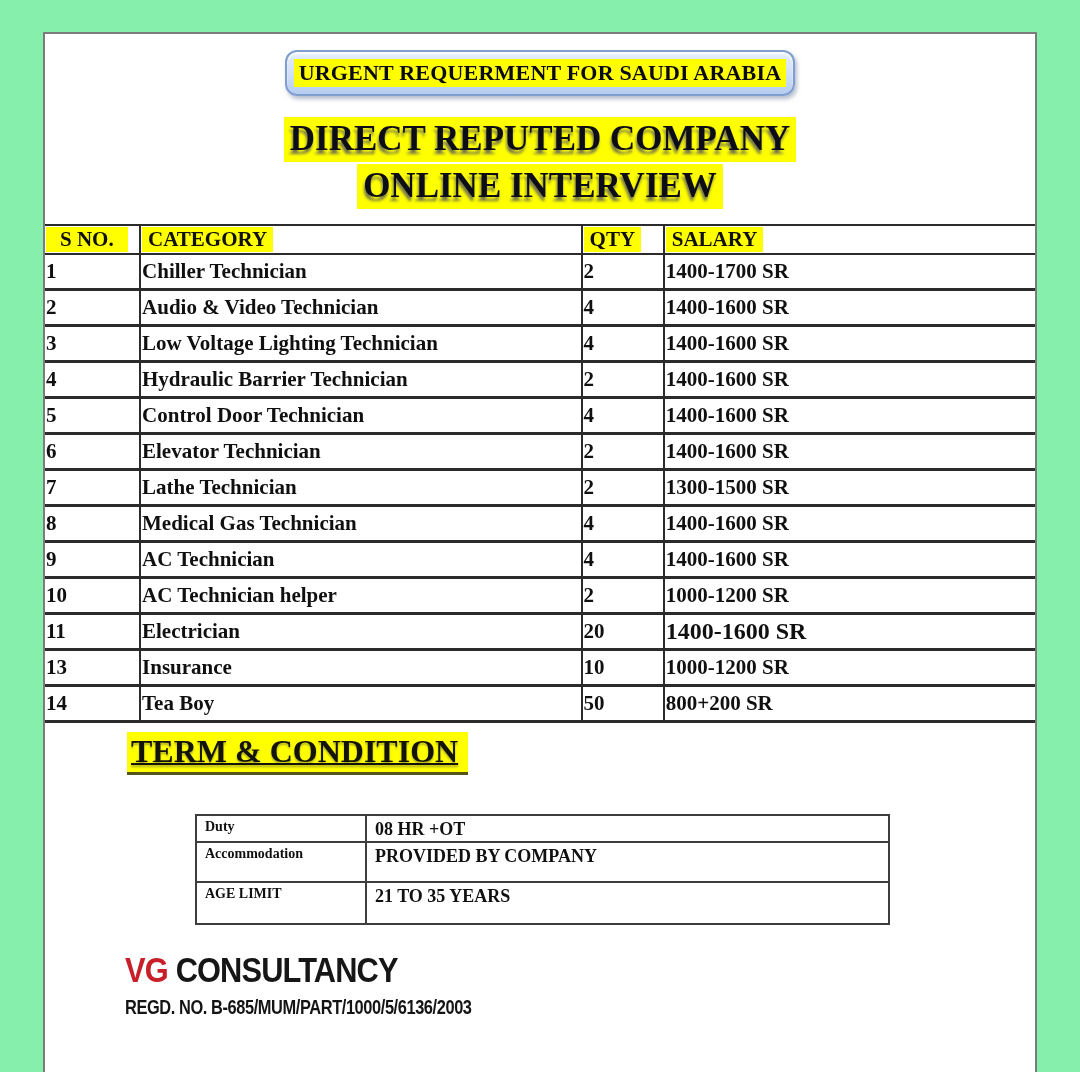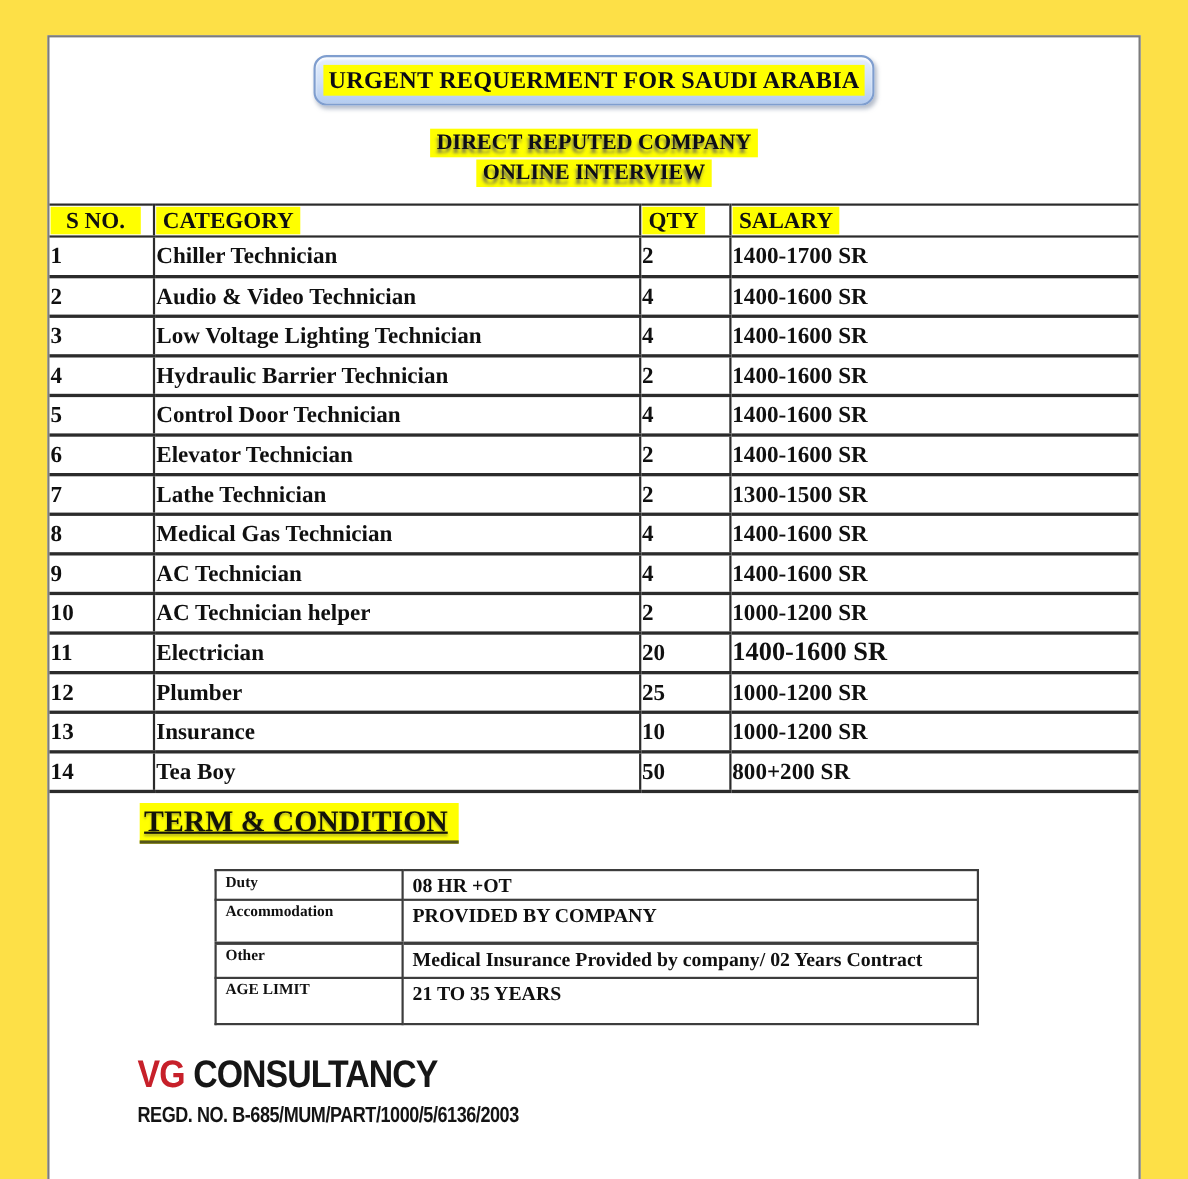--- a/index.html
+++ b/index.html
@@ -11,42 +11,42 @@
     --banner-fill-bottom:#b4ccf0;
     --brand-red:#c7202a;
     --ink:#101010;
   }
   *{box-sizing:border-box;}
   html,body{margin:0;padding:0;}
   body{
     width:1080px;height:1072px;background:#ffffff;overflow:hidden;
     font-family:"Liberation Serif","DejaVu Serif",serif;color:var(--ink);
   }
-  .page{position:relative;width:1080px;height:1072px;background:#fde047;overflow:hidden;}
+  .page{position:relative;width:1080px;height:1072px;background:#86efac;overflow:hidden;}
   .document{
     position:absolute;left:43px;top:32px;width:994px;height:1100px;
     border:2px solid var(--doc-border);background:#fff;
   }
   
   .banner-box{
     margin:16px auto 0 auto;width:510px;height:46px;
     border:2px solid var(--banner-border);border-radius:12px;
     background:linear-gradient(180deg,var(--banner-fill-top) 0%,#cfdff7 55%,var(--banner-fill-bottom) 100%);
     box-shadow:2px 3px 4px rgba(120,135,160,.55), inset 0 2px 2px rgba(255,255,255,.9);
     display:flex;align-items:center;justify-content:center;
   }
   .banner-box .hl{
     font-size:22px;font-weight:bold;letter-spacing:.2px;color:#0b0b16;
     padding:1px 5px;
   }
   .hl{background:var(--highlight-yellow);}
   
   .subtitle{margin-top:20px;text-align:center;line-height:1.28;}
   .subtitle .hl{
-    display:inline-block;font-size:20px;font-weight:bold;color:#0d0d18;
+    display:inline-block;font-size:35px;font-weight:bold;color:#0d0d18;
     padding:0 6px;margin:1px 0;
     text-shadow:-1px 4px 3px rgba(90,90,90,.85);
   }
   
   table.jobs{
     width:100%;border-collapse:collapse;table-layout:fixed;margin-top:14px;
     border-top:2px solid var(--table-line);
   }
   table.jobs col.c-sno{width:9.6%;}
   table.jobs col.c-cat{width:44.6%;}
@@ -60,29 +60,29 @@
   }
   table.jobs th:first-child,table.jobs td:first-child{border-left:none;}
   table.jobs th{height:28px;font-size:21px;border-bottom:2px solid var(--table-line);}
   table.jobs th .hl{padding:0 6px;display:inline-block;}
   table.jobs th.h-sno .hl{padding:0 14px;}
   table.jobs td{height:36px;font-size:21px;}
   table.jobs tr:nth-child(11) td:nth-child(4){font-size:24px;}
   
   .terms-heading{margin:9px 0 0 82px;}
   .terms-heading .hl{
-    display:inline-block;font-size:27px;font-weight:bold;color:#131308;
+    display:inline-block;font-size:32px;font-weight:bold;color:#131308;
     padding:1px 10px 2px 4px;
     text-decoration:underline;text-decoration-thickness:2px;
     border-bottom:3px solid #55551a;
     text-shadow:0 2px 2px rgba(110,110,60,.6);
   }
   
   table.terms{
-    border-collapse:collapse;table-layout:fixed;margin:23px 0 0 150px;width:695px;
+    border-collapse:collapse;table-layout:fixed;margin:39px 0 0 150px;width:695px;
     border:2px solid #3d3d3d;
   }
   table.terms col.c-label{width:170px;}
   table.terms td{
     border:2px solid #3d3d3d;vertical-align:top;font-weight:bold;
     padding:3px 6px 0 8px;overflow:hidden;
   }
   table.terms td.t-label{font-size:14px;}
   table.terms td.t-value{font-size:18px;}
   table.terms tr.r-duty td{height:27px;}
@@ -197,26 +197,20 @@
             <td>2</td>
             <td>1000-1200 SR</td>
           </tr>
           <tr>
             <td>11</td>
             <td>Electrician</td>
             <td>20</td>
             <td>1400-1600 SR</td>
           </tr>
           <tr>
-            <td>12</td>
-            <td>Plumber</td>
-            <td>25</td>
-            <td>1000-1200 SR</td>
-          </tr>
-          <tr>
             <td>13</td>
             <td>Insurance</td>
             <td>10</td>
             <td>1000-1200 SR</td>
           </tr>
           <tr>
             <td>14</td>
             <td>Tea Boy</td>
             <td>50</td>
             <td>800+200 SR</td>
@@ -235,24 +229,20 @@
         </colgroup>
       <tbody>
           <tr class="r-duty">
             <td class="t-label">Duty</td>
             <td class="t-value">08 HR +OT</td>
           </tr>
           <tr class="r-accommodation">
             <td class="t-label">Accommodation</td>
             <td class="t-value">PROVIDED BY COMPANY</td>
           </tr>
-          <tr class="r-other">
-            <td class="t-label">Other</td>
-            <td class="t-value">Medical Insurance Provided by company/ 02 Years Contract</td>
-          </tr>
           <tr class="r-age">
             <td class="t-label">AGE LIMIT</td>
             <td class="t-value">21 TO 35 YEARS</td>
           </tr>
         </tbody>
     </table>
 
     <div class="footer">
       <div class="brand">
         <span class="brand-red">VG</span><span class="brand-black">CONSULTANCY</span>

